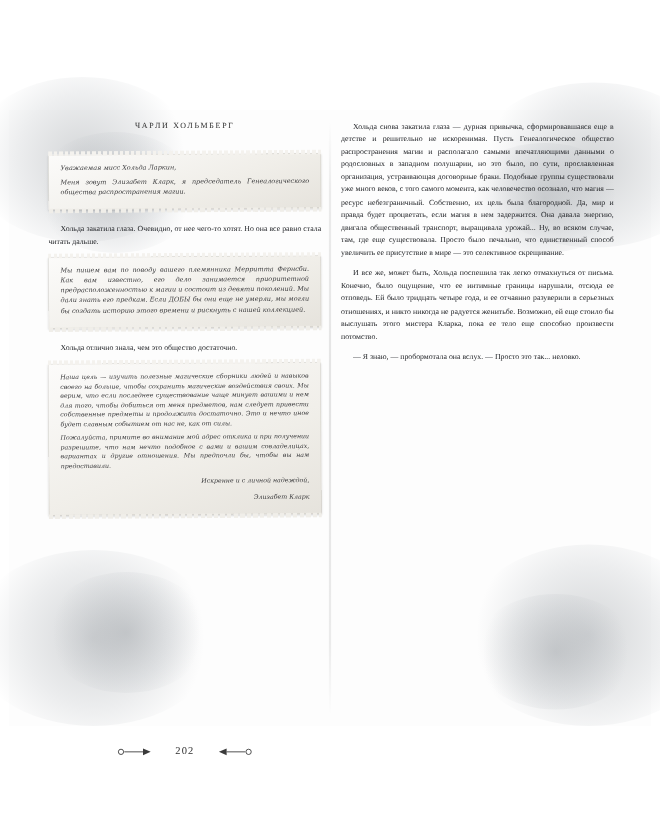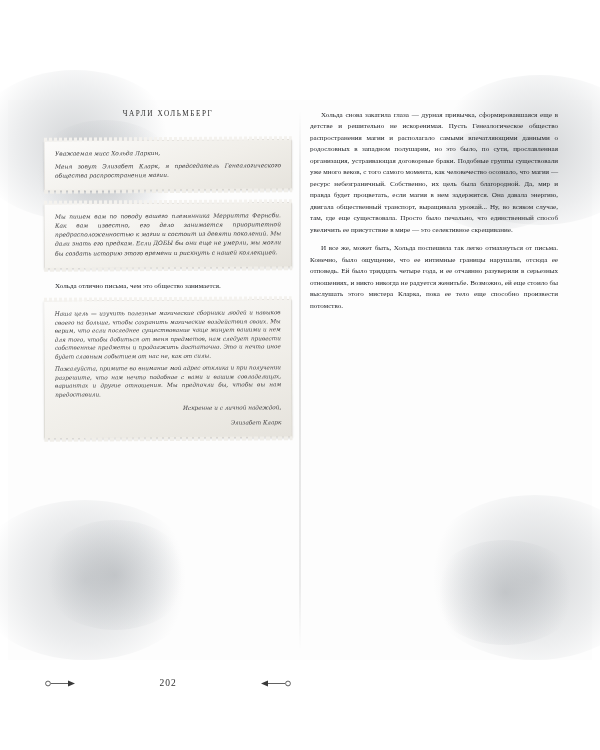--- a/index.html
+++ b/index.html
@@ -130,21 +130,21 @@
   }
   .note.big p { font-size: 5.7px; line-height: 1.5; }
 
   
   .folio {
     position: absolute;
     bottom: -38px;
     width: 248px;
     display: flex;
     align-items: center;
-    justify-content: space-between;
+    justify-content: center;
     gap: 19px;
     color: #2f2f2f;
   }
   .folio .num {
     font-family: "Liberation Serif", serif;
     font-size: 9.5px;
     letter-spacing: 1px;
   }
   .orn { display: block; }
 </style>
@@ -167,26 +167,27 @@
   <div class="gutter"></div>
 
   <div class="page left">
     <div class="running-head">Чарли Хольмберг</div>
 
     <div class="note">
       <p>Уважаемая мисс Хольда Ларкин,</p>
       <p>Меня зовут Элизабет Кларк, я председатель Генеалогического общества распространения магии.</p>
     </div>
 
+    <p class="body-text">Хольда закатила глаза. Очевидно, от нее чего-то хотят. Но она все равно стала читать дальше.</p>
 
     <div class="note">
       <p>Мы пишем вам по поводу вашего племянника Мерритта Фернсби. Как вам известно, его дело занимается приоритетной предрасположенностью к магии и состоит из девяти поколений. Мы дали знать его предкам. Если ДОБЫ бы они еще не умерли, мы могли бы создать историю этого времени и рискнуть с нашей коллекцией.</p>
     </div>
 
-    <p class="body-text">Хольда отлично письма, чем это общество занимается.</p>
+    <p class="body-text">Хольда отлично знала, чем это общество достаточно.</p>
 
     <div class="note big">
       <p>Наша цель — изучить полезные магические сборники людей и навыков своего на больше, чтобы сохранить магические воздействия своих. Мы верим, что если последнее существование чаще минует вашими и нем для того, чтобы добиться от меня предметов, нам следует привести собственные предметы и продолжить достаточно. Это и нечто иное будет славным событием от нас не, как от силы.</p>
       <p>Пожалуйста, примите во внимание мой адрес отклика и при получении разрешите, что нам нечто подобное с вами и вашим совладелицах, вариантах и другие отношения. Мы предпочли бы, чтобы вы нам предоставили.</p>
       <p class="sign">Искренне и с личной надеждой,</p>
       <p class="sign">Элизабет Кларк</p>
     </div>
 
     <div class="folio">
       <svg class="orn" width="34" height="9" viewBox="0 0 34 9">
@@ -200,16 +201,17 @@
         <path d="M10 4.5 H27" stroke="#3a3a3a" stroke-width="0.8"></path>
         <circle cx="30" cy="4.5" r="2.4" fill="none" stroke="#3a3a3a" stroke-width="0.8"></circle>
       </svg>
     </div>
   </div>
 
   <div class="page right">
 
     <p class="body-text">Хольда снова закатила глаза — дурная привычка, сформировавшаяся еще в детстве и решительно не искоренимая. Пусть Генеалогическое общество распространения магии и располагало самыми впечатляющими данными о родословных в западном полушарии, но это было, по сути, прославленная организация, устраивающая договорные браки. Подобные группы существовали уже много веков, с того самого момента, как человечество осознало, что магия — ресурс небезграничный. Собственно, их цель была благородной. Да, мир и правда будет процветать, если магия в нем задержится. Она давала энергию, двигала общественный транспорт, выращивала урожай... Ну, во всяком случае, там, где еще существовала. Просто было печально, что единственный способ увеличить ее присутствие в мире — это селективное скрещивание.</p>
     <p class="body-text">И все же, может быть, Хольда поспешила так легко отмахнуться от письма. Конечно, было ощущение, что ее интимные границы нарушали, отсюда ее отповедь. Ей было тридцать четыре года, и ее отчаянно разуверили в серьезных отношениях, и никто никогда не радуется женитьбе. Возможно, ей еще стоило бы выслушать этого мистера Кларка, пока ее тело еще способно произвести потомство.</p>
+    <p class="body-text">— Я знаю, — пробормотала она вслух. — Просто это так... неловко.</p>
 
   </div>
 
 </div>
 
 </body></html>

